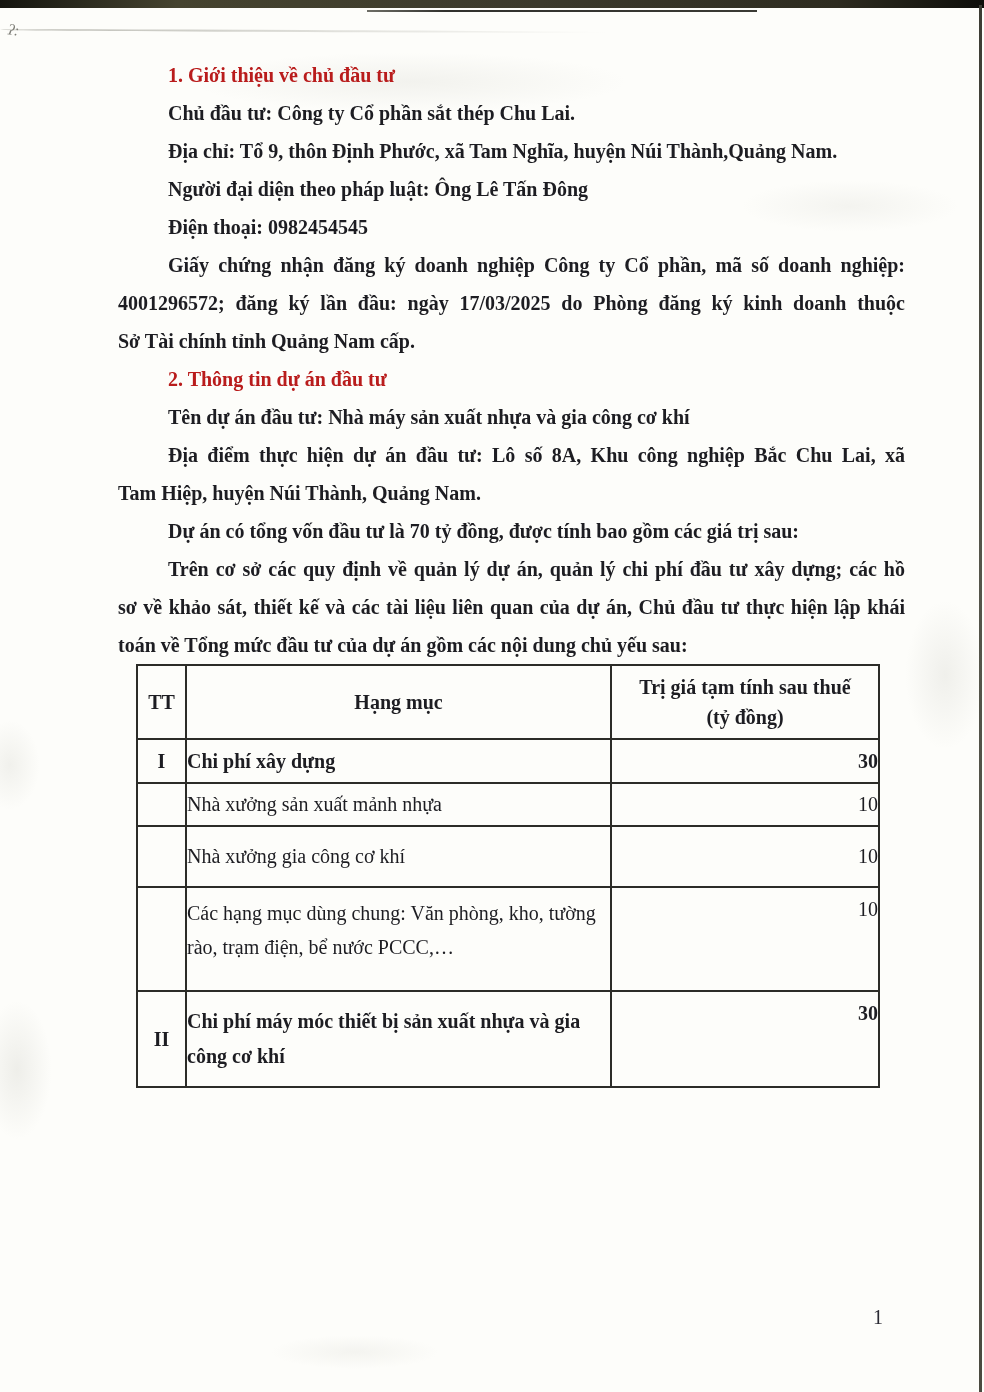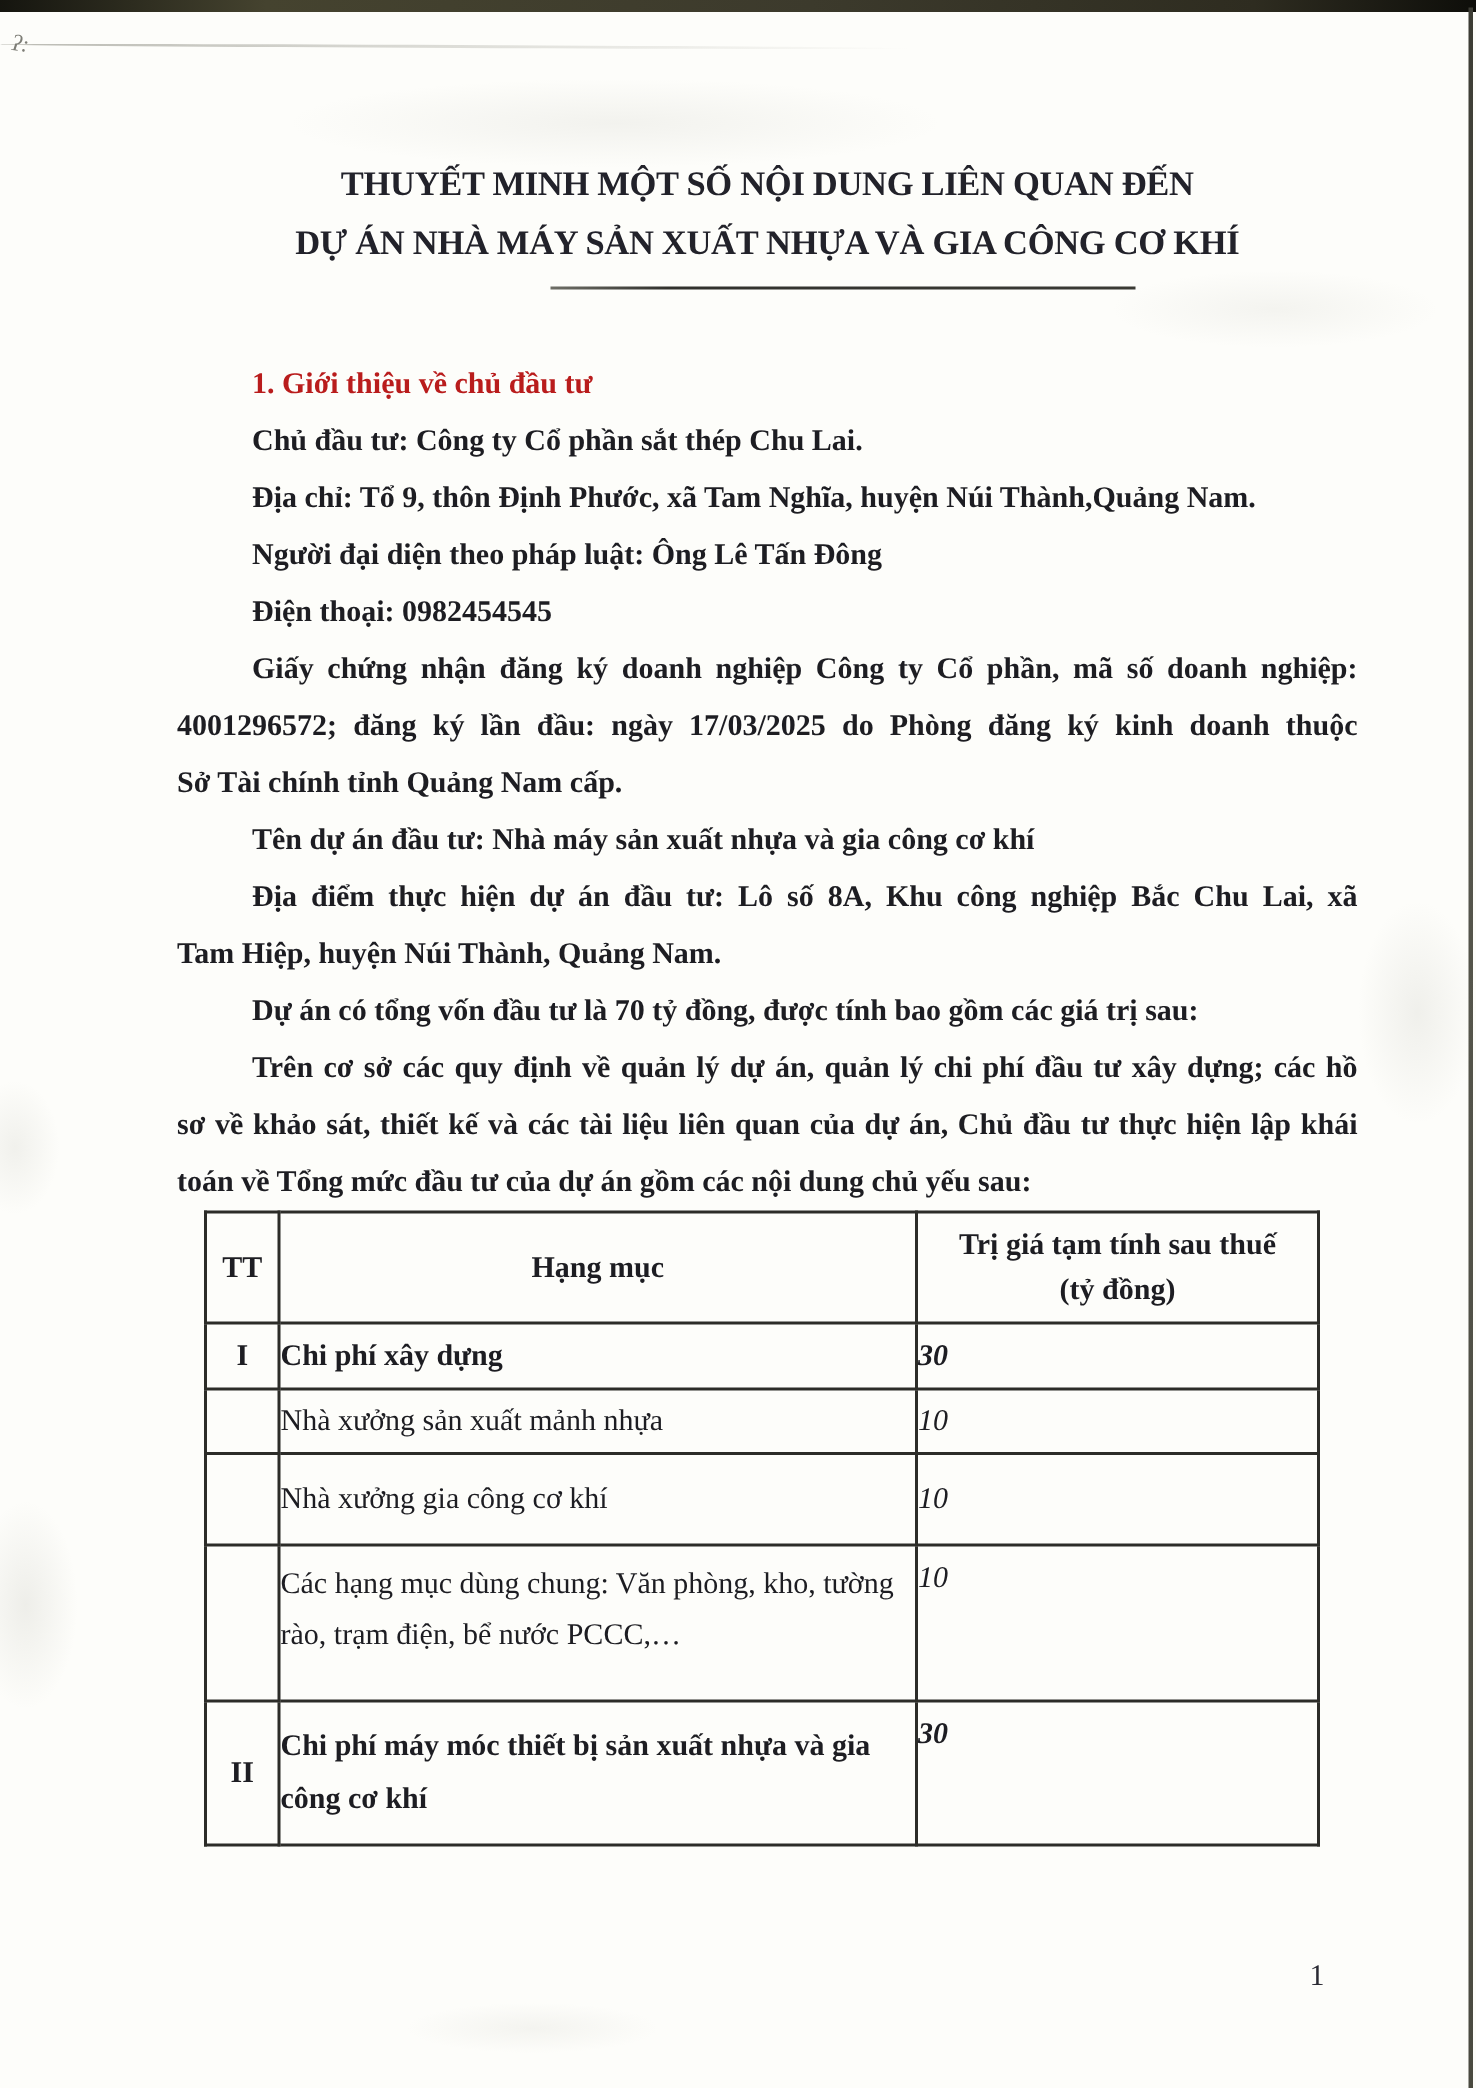--- a/index.html
+++ b/index.html
@@ -87,21 +87,21 @@
     border:2px solid #2c2c28;
     padding:0;
     vertical-align:middle;
     color:#1d1d22;
   }
   .col-tt{width:49px;}
   .col-item{width:425px;}
   .col-value{width:268px;}
   .cost-table .tt{text-align:center;font-weight:bold;}
   .cost-table .item{padding:2px 0;line-height:35px;}
-  .cost-table .value{text-align:left;font-style:italic;}
+  .cost-table .value{text-align:right;}
   .cost-table tr.hdr{height:74px;}
   .cost-table tr.hdr th{font-weight:bold;line-height:30px;text-align:center;}
   .cost-table tr.r1{height:44px;}
   .cost-table tr.r2{height:43px;}
   .cost-table tr.r3{height:61px;}
   .cost-table tr.r4{height:104px;}
   .cost-table tr.r5{height:96px;margin-top:12px;}
   .cost-table tr.r4 .item{vertical-align:top;padding-top:8px;line-height:34px;}
   .cost-table tr.r4 .value,.cost-table tr.r5 .value{vertical-align:top;padding-top:10px;}
   .cost-table .bold{font-weight:bold;}
@@ -122,37 +122,34 @@
   <div class="pencil-mark">ʔ:</div>
   <div class="smudge sm1"></div>
   <div class="smudge sm2"></div>
   <div class="smudge sm3"></div>
   <div class="smudge sm4"></div>
   <div class="smudge sm5"></div>
   <div class="smudge sm6"></div>
 
   <div class="content">
 
-    <div class="title-block">
-      <div>THUYẾT MINH MỘT SỐ NỘI DUNG LIÊN QUAN ĐẾN</div>
-      <div>DỰ ÁN NHÀ MÁY SẢN XUẤT NHỰA VÀ GIA CÔNG CƠ KHÍ</div>
-    </div>
     <div class="title-underline">
       <div class="rule"></div>
     </div>
 
     <div class="body-lines">
       <div class="line indent heading">1. Giới thiệu về chủ đầu tư</div>
       <div class="line indent">Chủ đầu tư: Công ty Cổ phần sắt thép Chu Lai.</div>
       <div class="line indent">Địa chỉ: Tổ 9, thôn Định Phước, xã Tam Nghĩa, huyện Núi Thành,Quảng Nam.</div>
       <div class="line indent">Người đại diện theo pháp luật: Ông Lê Tấn Đông</div>
       <div class="line indent">Điện thoại: 0982454545</div>
       <div class="line indent stretch">Giấy chứng nhận đăng ký doanh nghiệp Công ty Cổ phần, mã số doanh nghiệp:</div>
       <div class="line stretch">4001296572; đăng ký lần đầu: ngày 17/03/2025 do Phòng đăng ký kinh doanh thuộc</div>
       <div class="line">Sở Tài chính tỉnh Quảng Nam cấp.</div>
+      <div class="line indent heading">2. Thông tin dự án đầu tư</div>
       <div class="line indent">Tên dự án đầu tư: Nhà máy sản xuất nhựa và gia công cơ khí</div>
       <div class="line indent stretch">Địa điểm thực hiện dự án đầu tư: Lô số 8A, Khu công nghiệp Bắc Chu Lai, xã</div>
       <div class="line">Tam Hiệp, huyện Núi Thành, Quảng Nam.</div>
       <div class="line indent">Dự án có tổng vốn đầu tư là 70 tỷ đồng, được tính bao gồm các giá trị sau:</div>
       <div class="line indent stretch">Trên cơ sở các quy định về quản lý dự án, quản lý chi phí đầu tư xây dựng; các hồ</div>
       <div class="line stretch">sơ về khảo sát, thiết kế và các tài liệu liên quan của dự án, Chủ đầu tư thực hiện lập khái</div>
       <div class="line">toán về Tổng mức đầu tư của dự án gồm các nội dung chủ yếu sau:</div>
     </div>
 
     <table class="cost-table">

